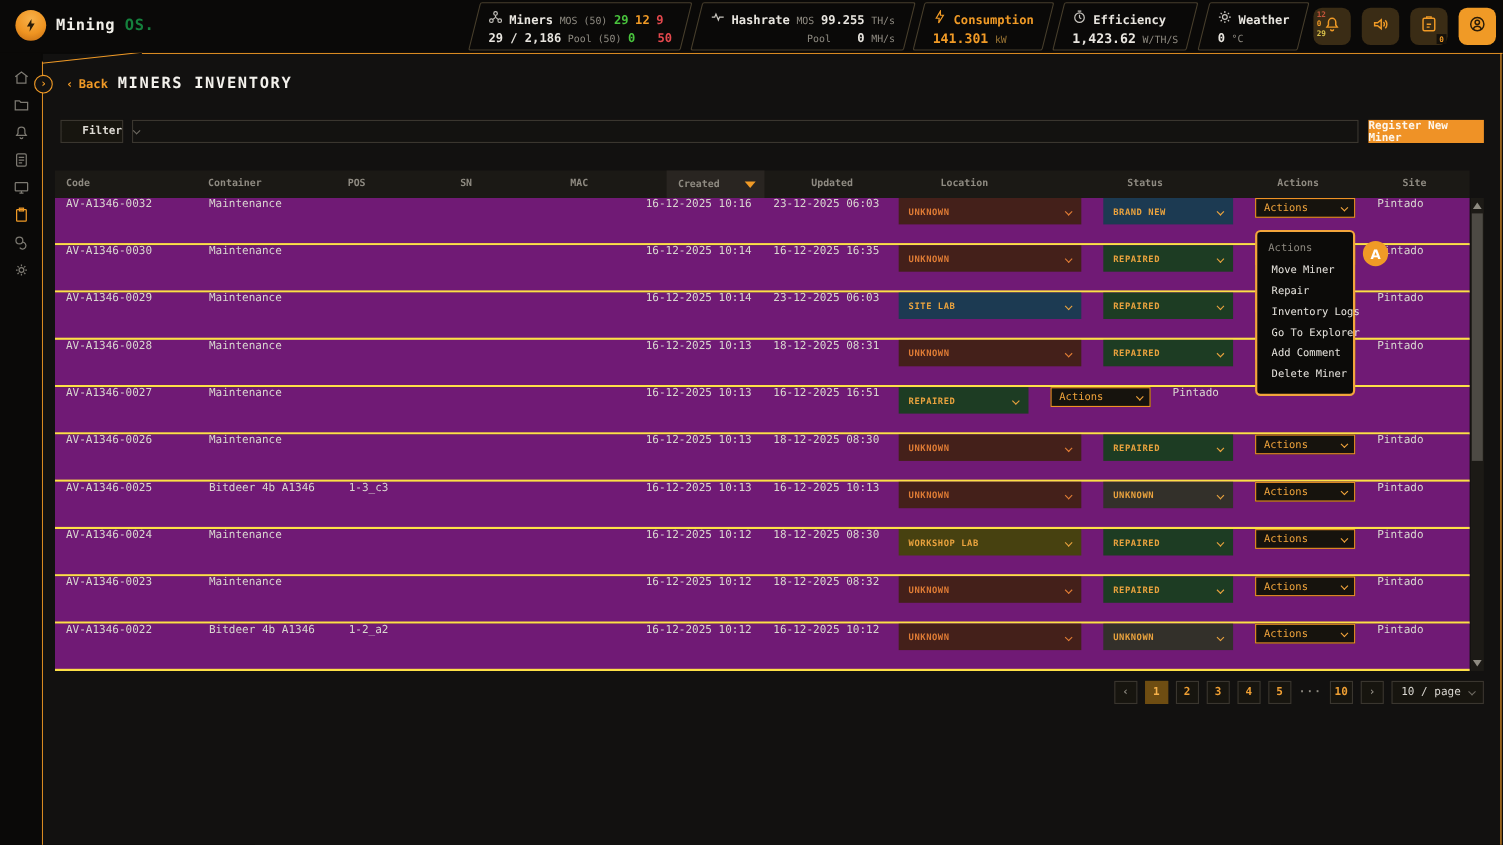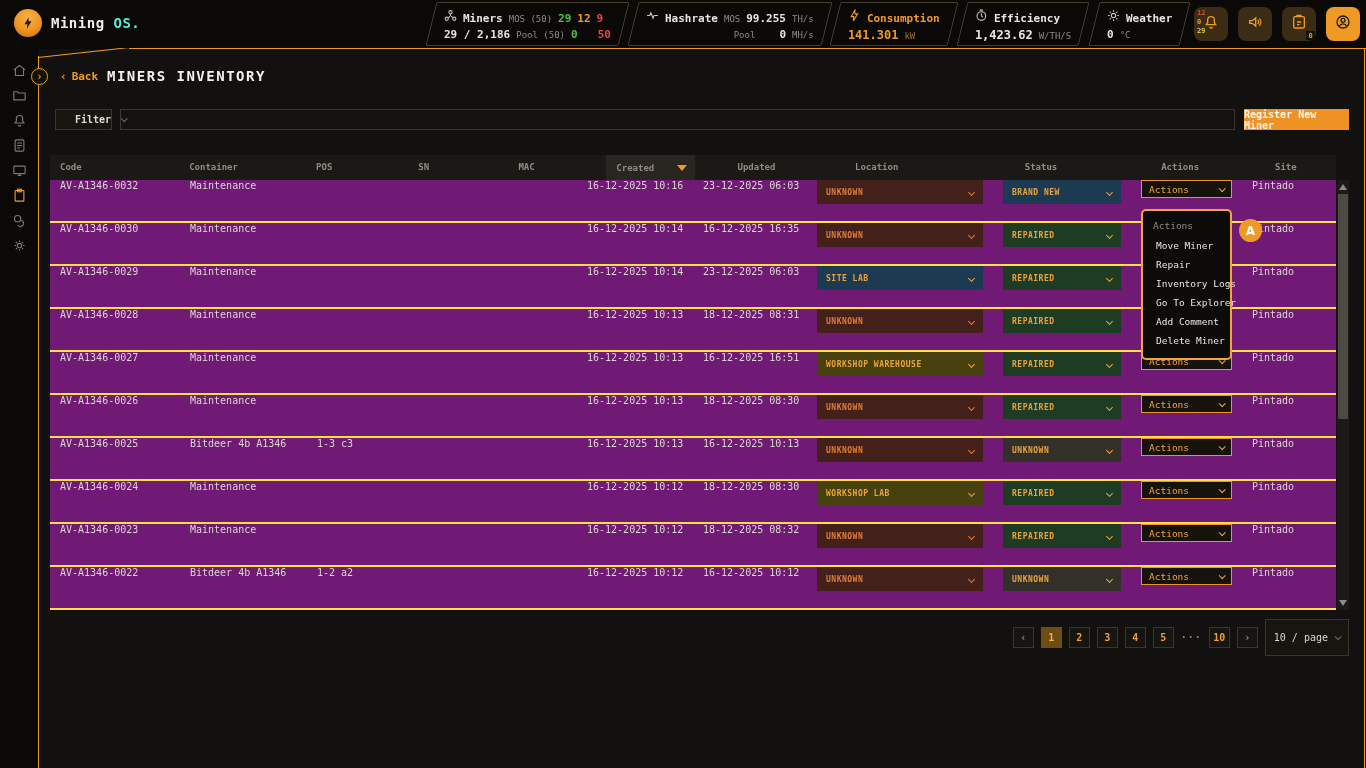--- a/index.html
+++ b/index.html
@@ -5,21 +5,21 @@
   * { margin:0; padding:0; box-sizing:border-box; }
   html,body { width:1366px; height:768px; background:#0a0908; overflow:hidden;
     font-family:"DejaVu Sans Mono","Liberation Mono",monospace; }
 
   
   #topbar { position:absolute; left:0; top:0; width:1366px; height:48px; background:#0a0908; z-index:5; }
   #logo { position:absolute; left:14px; top:9px; display:flex; align-items:center; gap:9px; }
   #logo-mark { width:28px; height:28px; border-radius:50%; background:radial-gradient(circle at 50% 30%, #f7b14a 0%, #ef9421 55%, #c06a14 100%); display:flex; align-items:center; justify-content:center; }
   #logo-mark svg { width:14px; height:14px; }
   .brand { font-size:14px; font-weight:bold; color:#f1efe9; letter-spacing:.5px; }
-  .brand-os { color:#5eead4;text-align:center; }
+  .brand-os { color:#15803d;text-align:center; }
 
   #stats { position:absolute; right:6px; top:2px; height:44px; display:flex; align-items:stretch; gap:9px; }
   .statbox { border:1px solid #473e2c; border-radius:2px; transform:skewX(-14deg); padding:4px 12px; display:flex; align-items:center; }
   .statbox .inner { transform:skewX(14deg); display:flex; flex-direction:column; justify-content:center; gap:3px; }
   .srow { display:flex; align-items:baseline; gap:6px; white-space:nowrap; }
   .srow.right { justify-content:flex-end; }
   .slabel { font-size:11px; font-weight:bold; color:#e8e5df; }
   .sdim { font-size:9px; color:#8f8b82; }
   .sval { font-size:11px; font-weight:bold; color:#e8e5df; }
   .sval.big { font-size:12px; }
@@ -92,21 +92,21 @@
   #actions-menu .menu-label { font-size:9.5px; color:#8f8b82; padding:3px 10px 5px 10px; }
   #actions-menu .menu-item { font-size:9.5px; color:#e8e5df; padding:0 0 0 13px; height:19px; line-height:19px; white-space:nowrap; cursor:pointer; }
   #a-badge { position:absolute; left:1239px; top:219px; width:23px; height:23px; border-radius:50%; background:#f09a26; color:#fff; font-size:12px; font-weight:bold; font-family:"DejaVu Sans","Liberation Sans",sans-serif; display:flex; align-items:center; justify-content:center; z-index:9; }
 
   
   #pagination { position:absolute; top:619px; right:17px; display:flex; align-items:center; gap:7px; }
   .pg { height:21px; min-width:21px; border:1px solid #3a362f; background:#17150f; color:#8f8b82; font-size:10px; font-weight:bold; display:flex; align-items:center; justify-content:center; cursor:pointer; }
   .pg.num { color:#ef9f33; }
   .pg.active { background:#6e4d12; border-color:#6e4d12; color:#f6b14a; }
   .pg.dots { border:none; background:transparent; color:#8f8b82; letter-spacing:1px; }
-  #page-size { height:37px; border:1px solid #3a362f; background:#17150f; color:#d9d6d0; font-size:10px; display:flex; align-items:center; gap:7px; padding:0 8px; cursor:pointer; }
+  #page-size { height:21px; border:1px solid #3a362f; background:#17150f; color:#d9d6d0; font-size:10px; display:flex; align-items:center; gap:7px; padding:0 8px; cursor:pointer; }
   #page-size .chev { color:#6e6a62; }
 </style>
 </head>
 <body>
 
 <div id="topbar">
   <div id="logo">
     <div id="logo-mark">
       <svg viewBox="0 0 24 24">
           <path d="M13 2 L6 14 h5 l-1 8 L18 9 h-5 z" fill="#2a1c08"></path>
@@ -444,26 +444,20 @@
         <div class="tcell c10">Pintado</div>
       </div>
       <div class="trow">
         <div class="tcell c0">AV-A1346-0027</div>
         <div class="tcell c1">Maintenance</div>
         <div class="tcell c2"></div>
         <div class="tcell c3"></div>
         <div class="tcell c4"></div>
         <div class="tcell c5">16-12-2025 10:13</div>
         <div class="tcell c6">16-12-2025 16:51</div>
-        <div class="c7">
-          <div class="badge w-loc b-olive">
-            <span>WORKSHOP WAREHOUSE</span>
-            <span class="chev"></span>
-          </div>
-        </div>
         <div class="c8">
           <div class="badge w-st b-green">
             <span>REPAIRED</span>
             <span class="chev"></span>
           </div>
         </div>
         <div class="c9">
           <div class="actions-select">
             <span>Actions</span>
             <span class="chev"></span>

